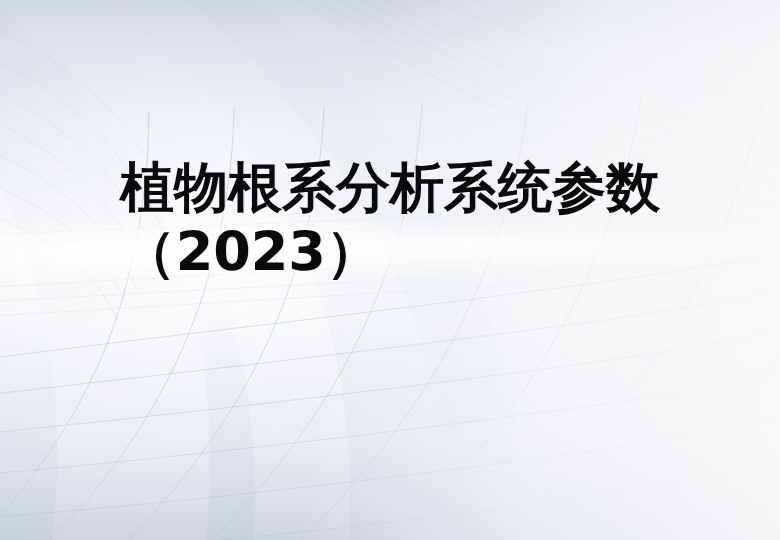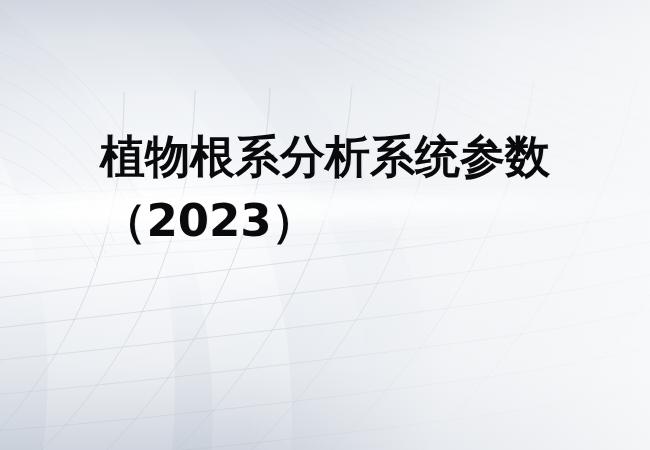--- a/index.html
+++ b/index.html
@@ -78,21 +78,21 @@
       1px 0 0 rgba(210,220,235,0.45);
   }
 
   .title-main {
     font-size: 45px;
     letter-spacing: 0px;
   }
 
   .title-sub {
     font-size: 45px;
-    margin-top: 11px;
+    margin-top: 0;
     margin-right: 232px;
   }
 </style>
 </head>
 <body>
 
 <div class="slide">
 
   <div class="bg-layer bg-base"></div>
 

